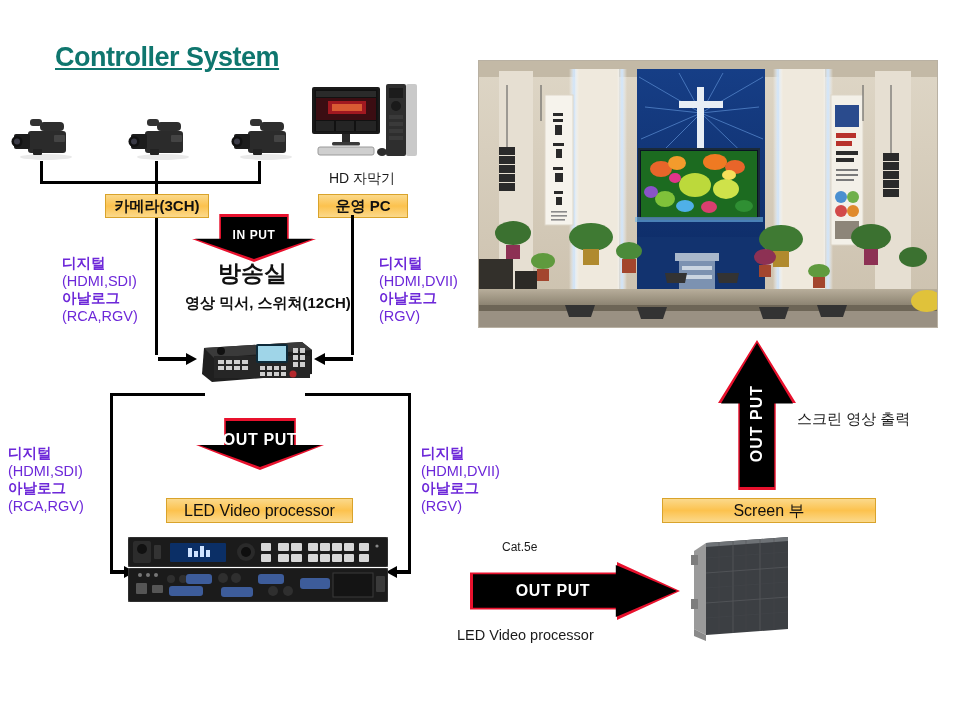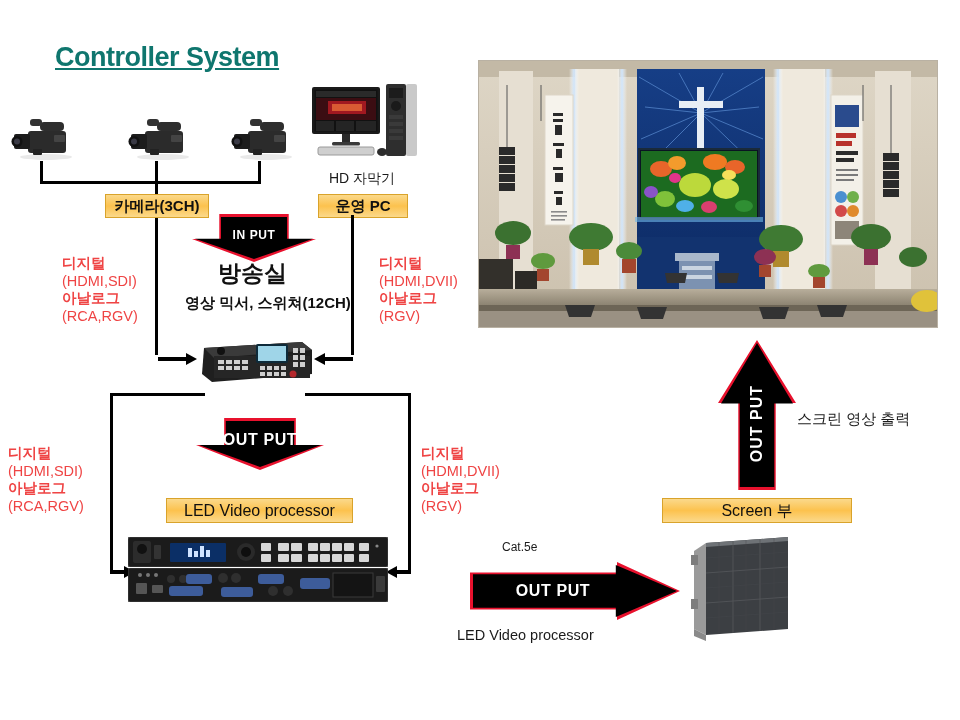--- a/index.html
+++ b/index.html
@@ -37,21 +37,21 @@
     padding: 1px 6px;
     box-sizing: border-box;
     white-space: nowrap;
   }
 
   
   .sig-block {
     font-size: 14.5px;
     line-height: 17.5px;
     white-space: nowrap;
-    color: #ef4444;
+    color: #6d28d9;
   }
   .sig-block .b { font-weight: bold; }
 
   
   .line { background: #000; }
 
   
   .arrow {
     position: absolute;
     display: flex;
@@ -406,21 +406,21 @@
 </div>
 
 <div class="arrow ar-up" style="left:718px; top:340px; width:78px; height:150px;">
   <span class="fill"></span>
     <span class="inner"></span>
   <span class="txt vert-text" style="font-size:16px; margin-top:18px;">OUT PUT</span>
 </div>
 
 <div class="abs plain plain-b" style="left:797px; top:410px; font-size:15px;">스크린 영상 출력</div>
 
-<div class="abs gold-label" style="left:662px; top:498px; width:190px; font-size:16px; font-weight:normal; line-height:21px;">Screen 부</div>
+<div class="abs gold-label" style="left:662px; top:498px; width:214px; font-size:16px; font-weight:normal; line-height:21px;">Screen 부</div>
 
 <div class="abs" id="photo">
   <svg width="458" height="266" viewBox="0 0 458 266" preserveAspectRatio="none">
     <defs>
       <linearGradient id="wallg" x1="0" y1="0" x2="0" y2="1">
         <stop offset="0%" stop-color="#ded6c6"></stop>
           <stop offset="100%" stop-color="#cbc0ad"></stop>
       </linearGradient>
       <linearGradient id="glow" x1="0" y1="0" x2="1" y2="0">
         <stop offset="0%" stop-color="#ffffff" stop-opacity="0"></stop>

